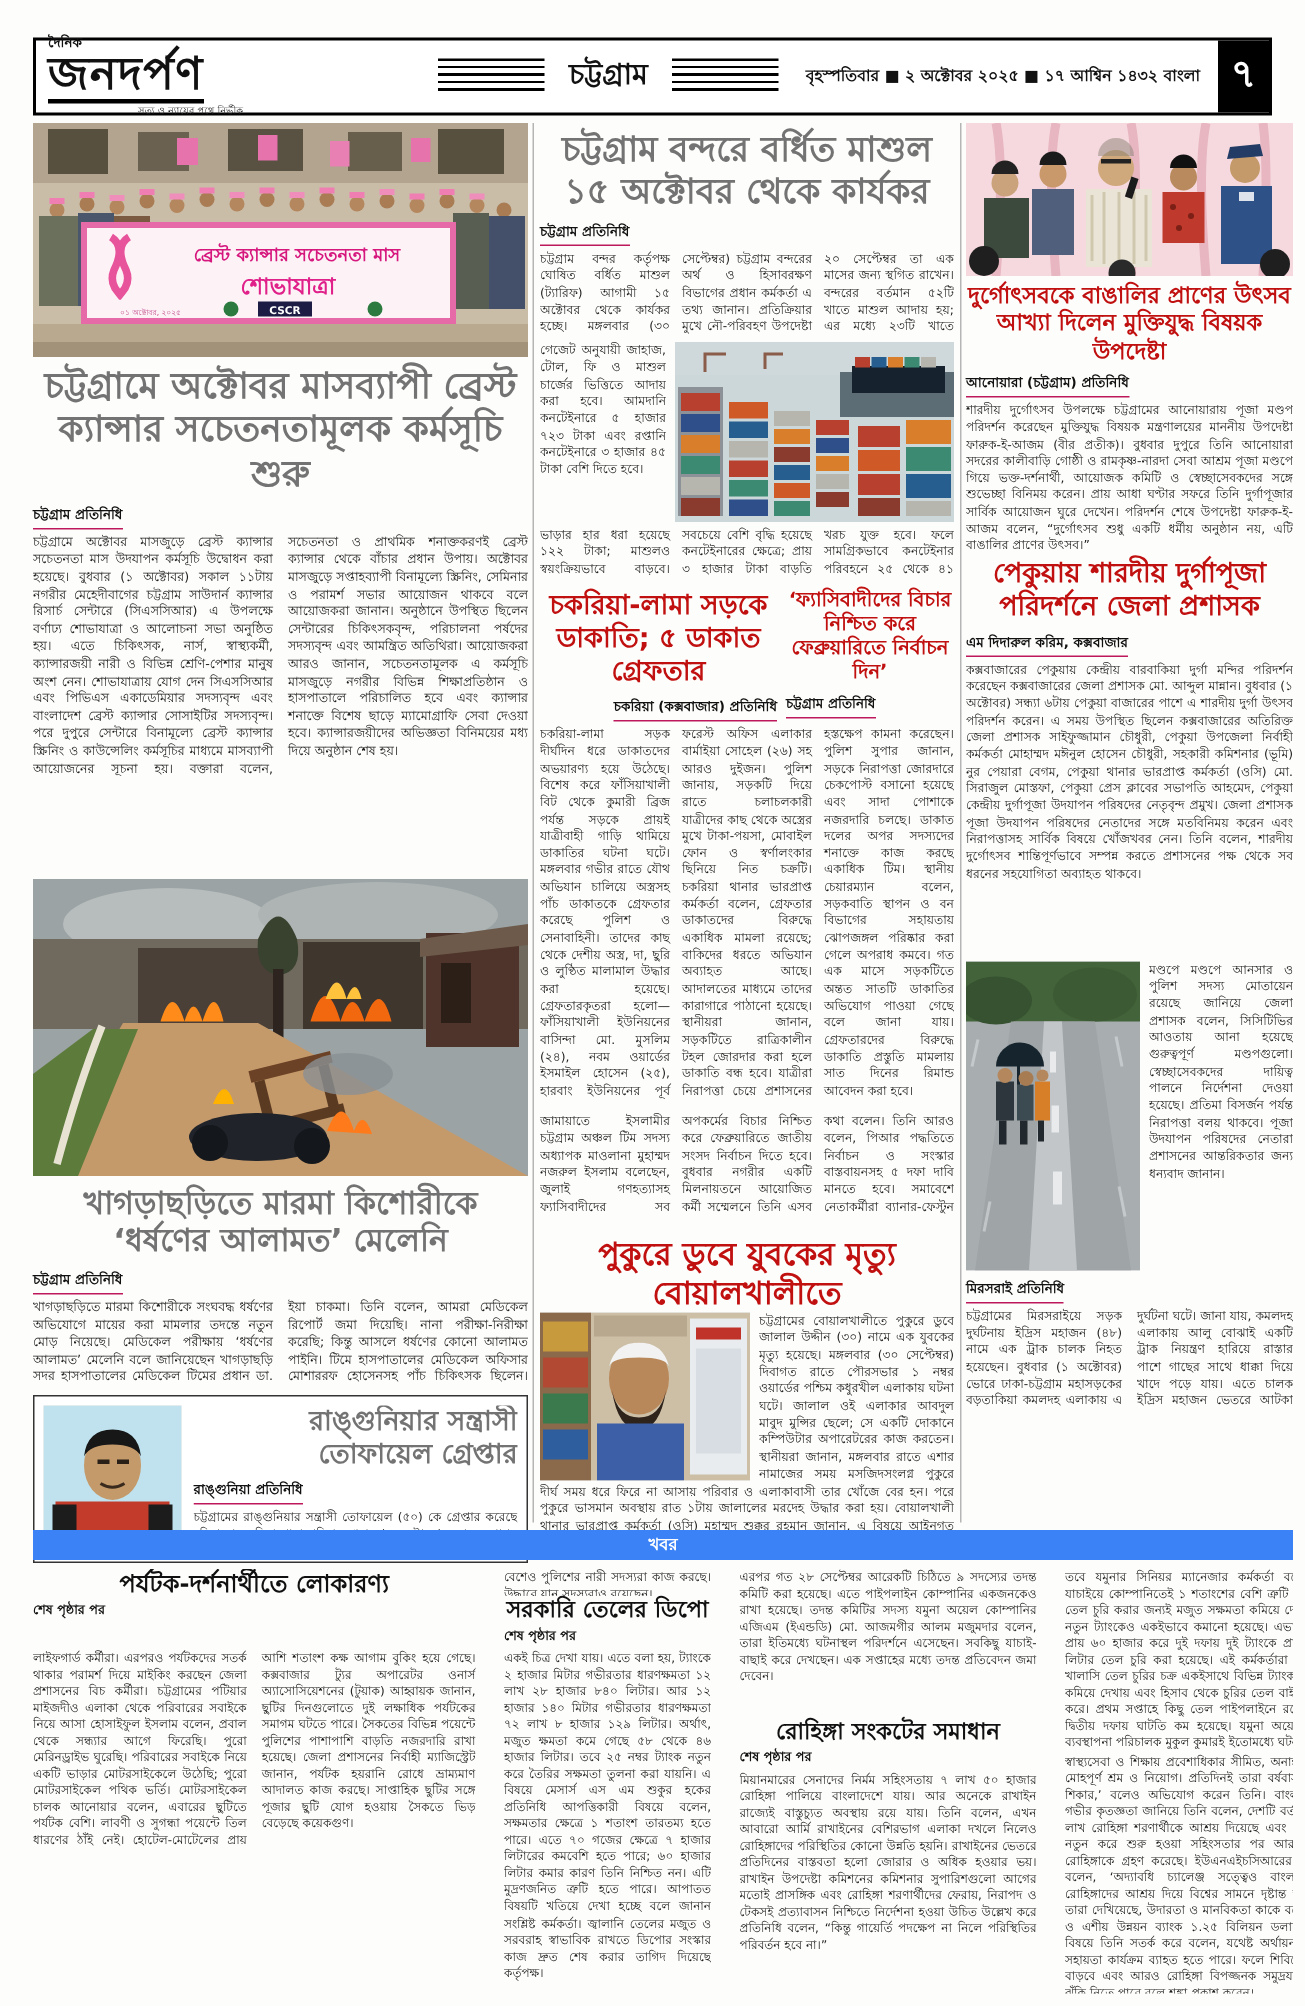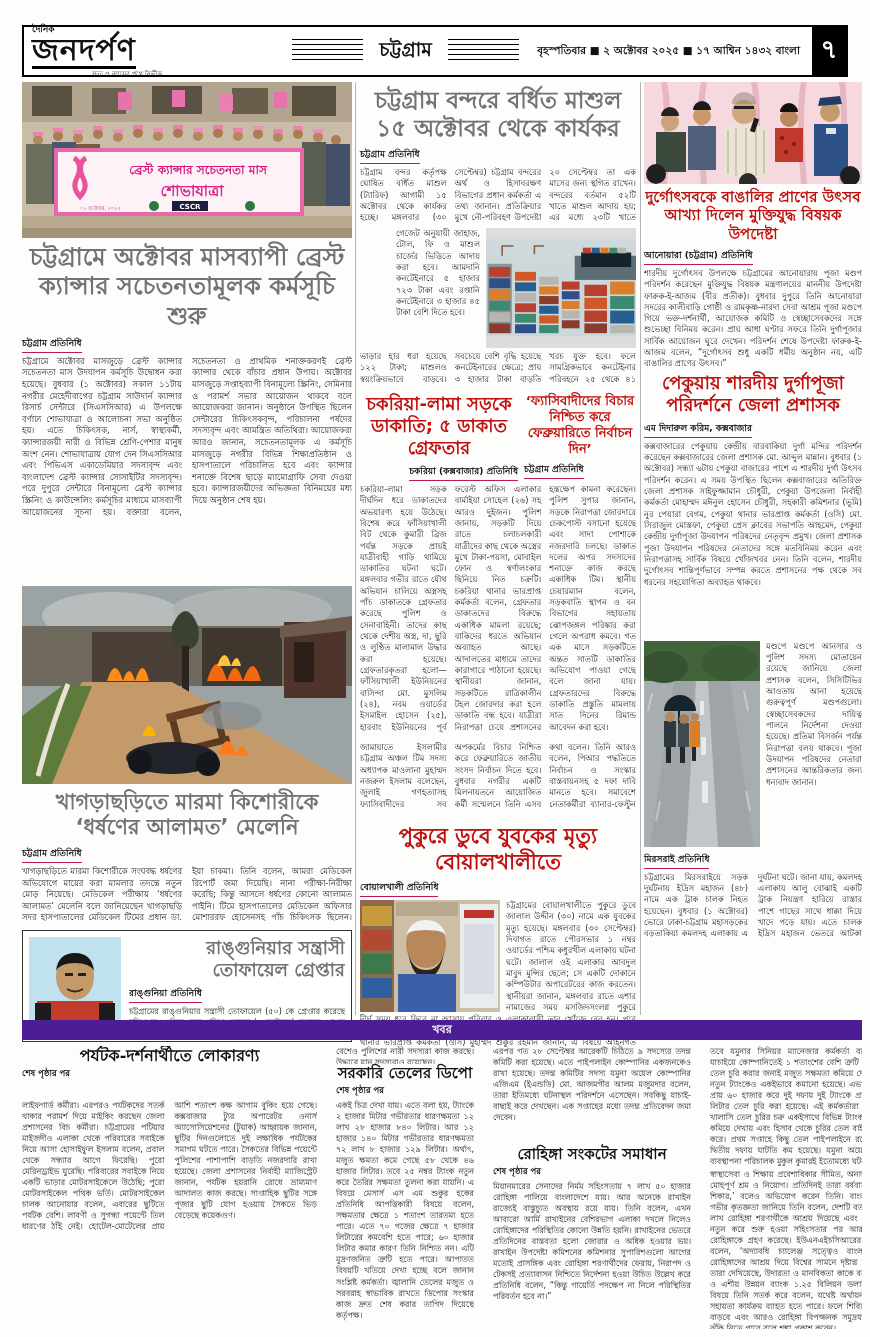--- a/index.html
+++ b/index.html
@@ -27,21 +27,21 @@
   .h-md{font-size:18px;}
   .h-sm{font-size:13px;}
   .red{color:#c01010;}
   .bl{font-size:9px;font-weight:bold;border-bottom:1px solid #be185d;display:inline-block;margin:3px 0 3px 0;padding-bottom:1px;}
   .bt{font-size:8.4px;line-height:1.38;text-align:justify;color:#1c1c1c;overflow:hidden;}
   .c2{column-count:2;column-gap:10px;}
   .c3{column-count:3;column-gap:8px;}
   .photo{display:block;background:#ddd;}
   .boxed{border:1.2px solid #333;padding:6px;display:flex;gap:8px;box-sizing:border-box;background:#fff;}
   
-  .news-bar{left:22px;top:1020px;width:840px;height:20px;background:#4c1d95;color:#fff;display:flex;align-items:center;justify-content:center;font-size:11px;font-weight:bold;}
+  .news-bar{left:22px;top:1020px;width:840px;height:20px;background:#3b82f6;color:#fff;display:flex;align-items:center;justify-content:center;font-size:11px;font-weight:bold;}
   .bottom{left:22px;top:1046px;width:840px;height:284px;display:grid;grid-template-columns:138px 138px 138px 198px 198px;grid-template-rows:auto 1fr;column-gap:19px;overflow:hidden;}
   .bh{font-weight:bold;text-align:center;font-size:16px;line-height:1.2;}
   .cont{font-size:8.5px;font-weight:bold;margin:2px 0;}
   .rowline{display:flex;gap:6px;}
 </style>
 </head>
 <body>
 
 <div class="abs masthead">
   <div class="brand-wrap">
@@ -182,21 +182,21 @@
       <div><span class="bl">রাঙ্গুনিয়া প্রতিনিধি</span></div>
       <div class="bt" style="height:58px;font-size:8px;">চট্টগ্রামের রাঙ্গুনিয়ার সন্ত্রাসী তোফায়েল (৫০) কে গ্রেপ্তার করেছে দক্ষিণ রাঙ্গুনিয়া থানা পুলিশ। বুধবার (১ অক্টোবর) সকালে গোপন সংবাদের ভিত্তিতে তাকে গ্রেপ্তার করা হয়। জানা যায়, তিনি দীর্ঘদিন ধরে পাহাড়ি এলাকায় ত্রাসের রাজত্ব কায়েম করে। তার বিরুদ্ধে হত্যা, খুন ও ডাকাতিসহ ডজন মামলা রয়েছে। গ্রেপ্তার নিশ্চিত করে দক্ষিণ রাঙ্গুনিয়া থানার ভারপ্রাপ্ত কর্মকর্তা (ওসি) নজরুল মো. সেলিম বলেন, গ্রেপ্তারের বিষয়ে বিস্তারিত পরে জানানো হবে।</div>
     </div>
   </div>
 </div>
 
 <div class="abs zone-mid">
   <div class="hl h-xl" style="font-size:23px;margin-top:4px;">চট্টগ্রাম বন্দরে বর্ধিত মাশুল ১৫ অক্টোবর থেকে কার্যকর</div>
   <div><span class="bl">চট্টগ্রাম প্রতিনিধি</span></div>
   <div class="bt c3" style="height:58px;font-size:8.2px;">চট্টগ্রাম বন্দর কর্তৃপক্ষ ঘোষিত বর্ধিত মাশুল (ট্যারিফ) আগামী ১৫ অক্টোবর থেকে কার্যকর হচ্ছে। মঙ্গলবার (৩০ সেপ্টেম্বর) চট্টগ্রাম বন্দরের অর্থ ও হিসাবরক্ষণ বিভাগের প্রধান কর্মকর্তা এ তথ্য জানান। প্রতিক্রিয়ার মুখে নৌ-পরিবহণ উপদেষ্টা ২০ সেপ্টেম্বর তা এক মাসের জন্য স্থগিত রাখেন। বন্দরের বর্তমান ৫২টি খাতে মাশুল আদায় হয়; এর মধ্যে ২৩টি খাতে সরাসরি নতুন হারে ট্যারিফ কার্যকর করা হচ্ছে। প্রতি ২০ ফুট কনটেইনারে মাশুল ধরা হয়েছে ১৫ হাজার ২৪৩ টাকা, যা আগে ছিল ১১ হাজার ৮৪৯ টাকা; গড়ে প্রায় ৩৭ শতাংশ বৃদ্ধি হয়েছে।</div>
-  <div class="rowline" style="margin-top:3px;margin-left:36px;">
+  <div class="rowline" style="margin-top:3px;">
     <div class="bt" style="width:84px;height:120px;font-size:8.2px;flex:none;">গেজেট অনুযায়ী জাহাজ, টোল, ফি ও মাশুল চার্জের ভিত্তিতে আদায় করা হবে। আমদানি কনটেইনারে ৫ হাজার ৭২৩ টাকা এবং রপ্তানি কনটেইনারে ৩ হাজার ৪৫ টাকা বেশি দিতে হবে।</div>
     <svg class="photo" width="186" height="120" viewBox="0 0 186 120">
       <rect width="186" height="120" fill="#ccd7da"></rect>
       <rect y="0" width="186" height="22" fill="#cfd9db"></rect>
       <path d="M20 20 v-12 h14 M60 18 v-10 h12" stroke="#8a5c4a" stroke-width="2" fill="none"></path>
       <rect x="110" y="20" width="76" height="30" fill="#5d6d76"></rect>
       <rect x="118" y="16" width="62" height="18" fill="#16222e"></rect>
       <rect x="120" y="10" width="10" height="7" fill="#b8402e"></rect>
         <rect x="131" y="10" width="10" height="7" fill="#265e8f"></rect>
         <rect x="142" y="10" width="10" height="7" fill="#d97e2b"></rect>
@@ -247,21 +247,20 @@
     </div>
     <div style="flex:1;">
       <div class="hl h-sm red">‘ফ্যাসিবাদীদের বিচার নিশ্চিত করে ফেব্রুয়ারিতে নির্বাচন দিন’</div>
       <div style="text-align:left;"><span class="bl">চট্টগ্রাম প্রতিনিধি</span></div>
     </div>
   </div>
   <div class="bt c3" style="height:256px;font-size:8.2px;">চকরিয়া-লামা সড়ক দীর্ঘদিন ধরে ডাকাতদের অভয়ারণ্য হয়ে উঠেছে। বিশেষ করে ফাঁসিয়াখালী বিট থেকে কুমারী ব্রিজ পর্যন্ত সড়কে প্রায়ই যাত্রীবাহী গাড়ি থামিয়ে ডাকাতির ঘটনা ঘটে। মঙ্গলবার গভীর রাতে যৌথ অভিযান চালিয়ে অস্ত্রসহ পাঁচ ডাকাতকে গ্রেফতার করেছে পুলিশ ও সেনাবাহিনী। তাদের কাছ থেকে দেশীয় অস্ত্র, দা, ছুরি ও লুণ্ঠিত মালামাল উদ্ধার করা হয়েছে। গ্রেফতারকৃতরা হলো— ফাঁসিয়াখালী ইউনিয়নের বাসিন্দা মো. মুসলিম (২৪), নবম ওয়ার্ডের ইসমাইল হোসেন (২৫), হারবাং ইউনিয়নের পূর্ব ফরেস্ট অফিস এলাকার বার্মাইয়া সোহেল (২৬) সহ আরও দুইজন। পুলিশ জানায়, সড়কটি দিয়ে রাতে চলাচলকারী যাত্রীদের কাছ থেকে অস্ত্রের মুখে টাকা-পয়সা, মোবাইল ফোন ও স্বর্ণালংকার ছিনিয়ে নিত চক্রটি। চকরিয়া থানার ভারপ্রাপ্ত কর্মকর্তা বলেন, গ্রেফতার ডাকাতদের বিরুদ্ধে একাধিক মামলা রয়েছে; বাকিদের ধরতে অভিযান অব্যাহত আছে। আদালতের মাধ্যমে তাদের কারাগারে পাঠানো হয়েছে। স্থানীয়রা জানান, সড়কটিতে রাত্রিকালীন টহল জোরদার করা হলে ডাকাতি বন্ধ হবে। যাত্রীরা নিরাপত্তা চেয়ে প্রশাসনের হস্তক্ষেপ কামনা করেছেন। পুলিশ সুপার জানান, সড়কে নিরাপত্তা জোরদারে চেকপোস্ট বসানো হয়েছে এবং সাদা পোশাকে নজরদারি চলছে। ডাকাত দলের অপর সদস্যদের শনাক্তে কাজ করছে একাধিক টিম। স্থানীয় চেয়ারম্যান বলেন, সড়কবাতি স্থাপন ও বন বিভাগের সহায়তায় ঝোপজঙ্গল পরিষ্কার করা গেলে অপরাধ কমবে। গত এক মাসে সড়কটিতে অন্তত সাতটি ডাকাতির অভিযোগ পাওয়া গেছে বলে জানা যায়। গ্রেফতারদের বিরুদ্ধে ডাকাতি প্রস্তুতি মামলায় সাত দিনের রিমান্ড আবেদন করা হবে।</div>
   <div class="bt c3" style="height:76px;font-size:8.2px;margin-top:2px;">জামায়াতে ইসলামীর চট্টগ্রাম অঞ্চল টিম সদস্য অধ্যাপক মাওলানা মুহাম্মদ নজরুল ইসলাম বলেছেন, জুলাই গণহত্যাসহ ফ্যাসিবাদীদের সব অপকর্মের বিচার নিশ্চিত করে ফেব্রুয়ারিতে জাতীয় সংসদ নির্বাচন দিতে হবে। বুধবার নগরীর একটি মিলনায়তনে আয়োজিত কর্মী সম্মেলনে তিনি এসব কথা বলেন। তিনি আরও বলেন, পিআর পদ্ধতিতে নির্বাচন ও সংস্কার বাস্তবায়নসহ ৫ দফা দাবি মানতে হবে। সমাবেশে নেতাকর্মীরা ব্যানার-ফেস্টুন নিয়ে অংশ নেন। সভাপতির বক্তব্যে নগর নেতারা আগামী নির্বাচনে সুষ্ঠু ভোটের পরিবেশ নিশ্চিতের দাবি জানান। (৩ অক্টোবর) বিকেলে ৫ দফা আদায়ে গণমিছিলের কর্মসূচি ঘোষণা করা হয় সম্মেলন থেকে।</div>
 
   <div class="hl h-lg red" style="margin-top:6px;">পুকুরে ডুবে যুবকের মৃত্যু বোয়ালখালীতে</div>
-  <div><span class="bl">বোয়ালখালী প্রতিনিধি</span></div>
   <div class="rowline">
     <svg class="photo" width="140" height="112" viewBox="0 0 140 112" style="flex:none;">
       <rect width="140" height="112" fill="#cdbfa6"></rect>
       <g>
         <rect x="0" y="0" width="34" height="112" fill="#8a6a4a"></rect>
         <rect x="2" y="6" width="30" height="20" fill="#c79a3d"></rect>
           <rect x="2" y="30" width="30" height="20" fill="#b24a33"></rect>
           <rect x="2" y="54" width="30" height="20" fill="#3a7a4d"></rect>
           <rect x="2" y="78" width="30" height="20" fill="#2f5e9e"></rect>
       </g>

